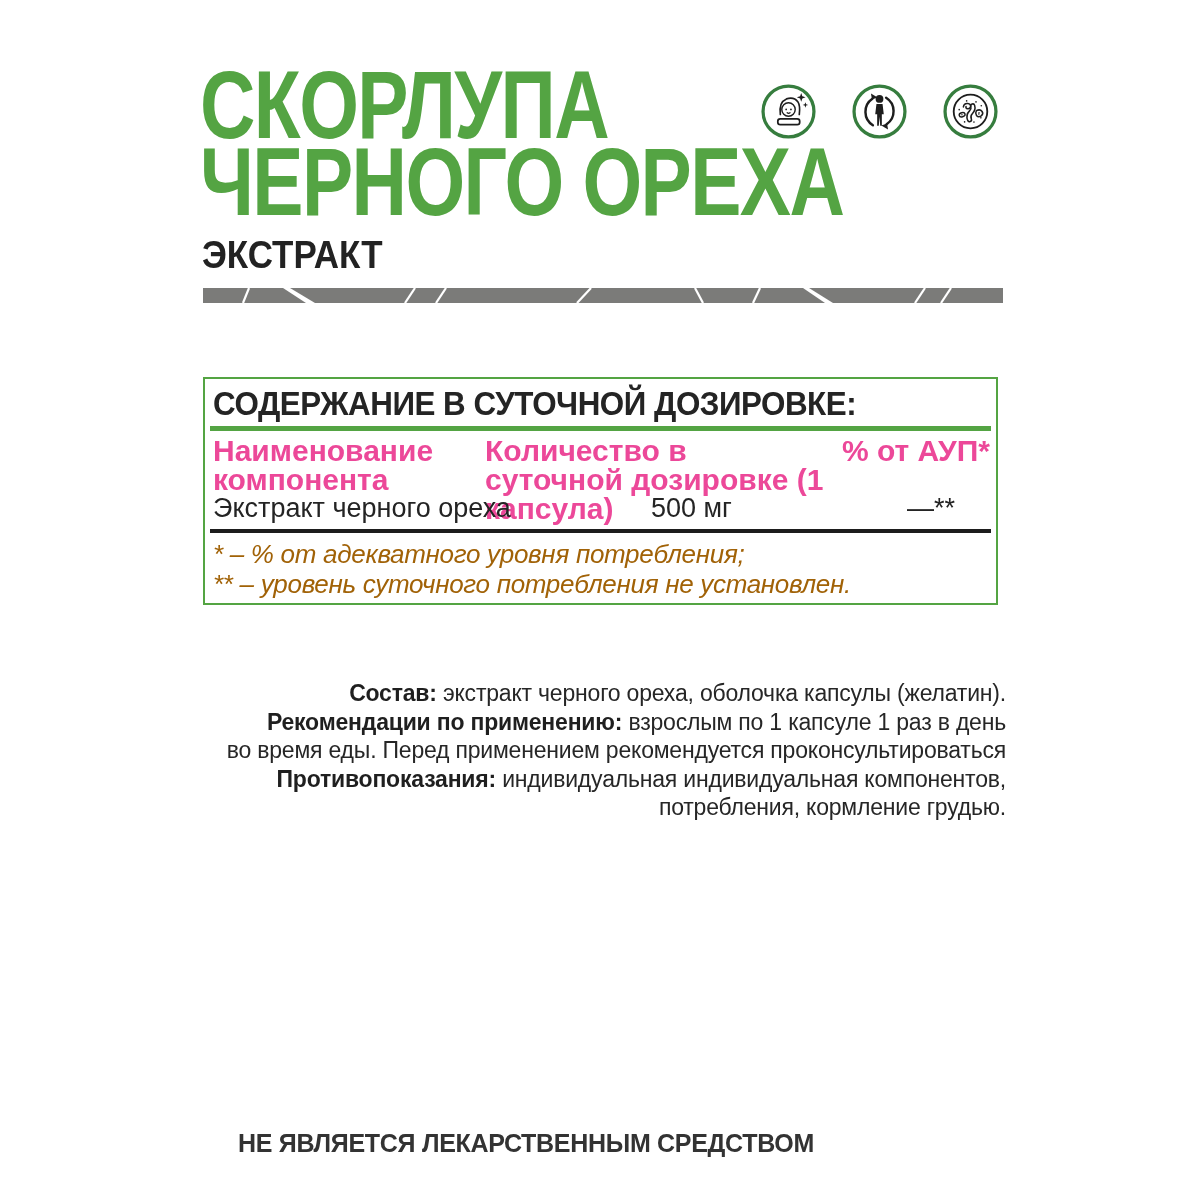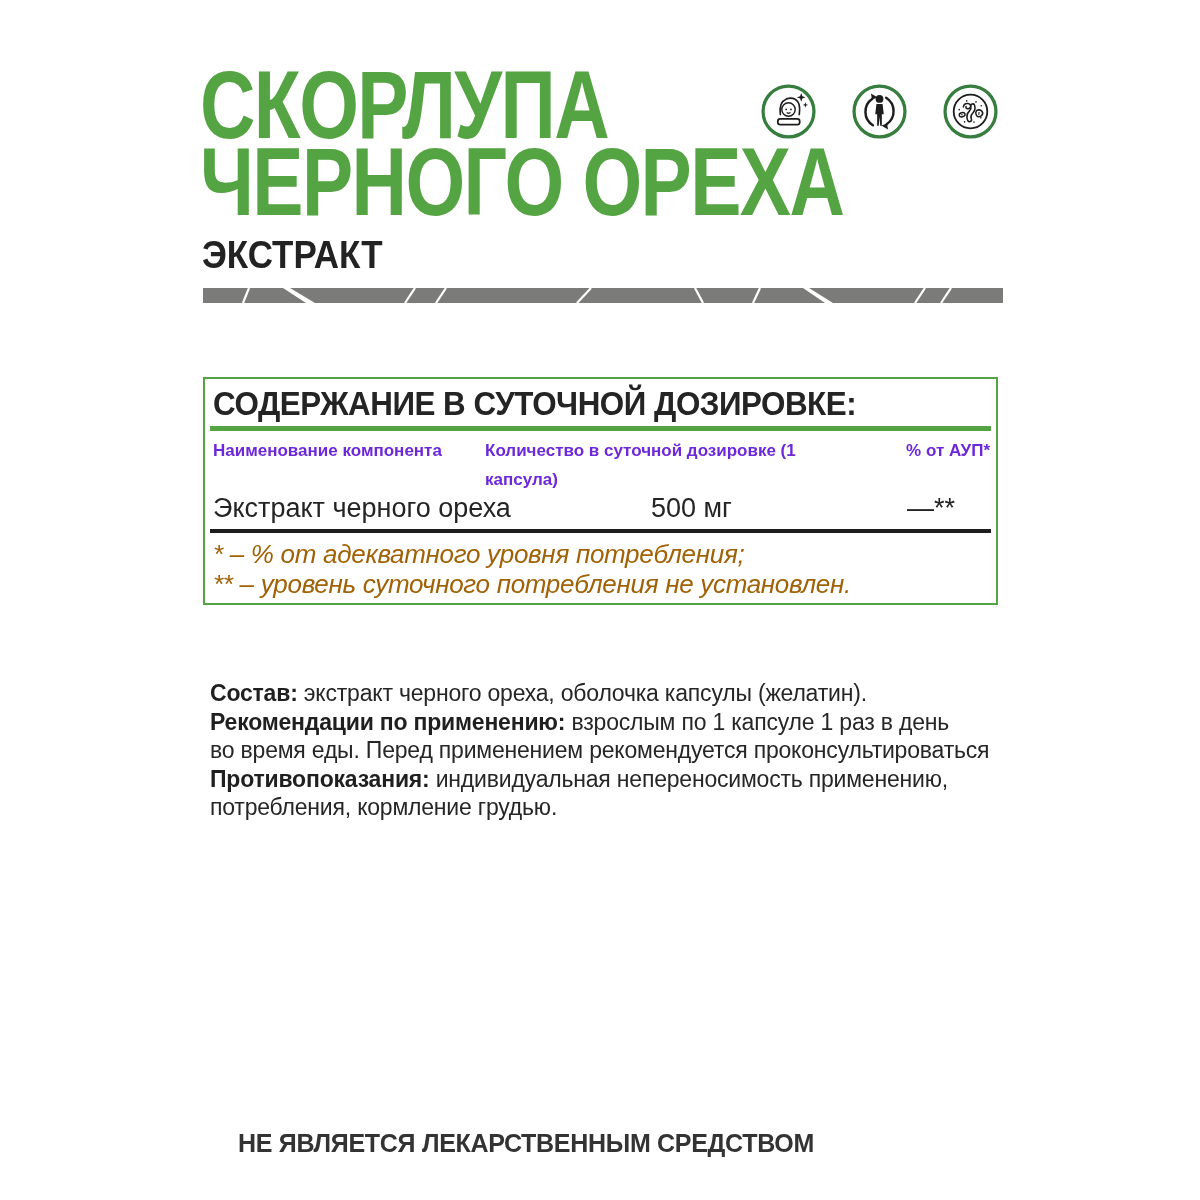--- a/index.html
+++ b/index.html
@@ -24,33 +24,33 @@
   
   .dosage-box{
     position:absolute;left:203px;top:377px;width:795px;height:228px;
     border:2px solid #54a443;box-sizing:border-box;background:#fff;
   }
   .box-title{
     position:absolute;left:8px;top:6px;font-size:33px;font-weight:800;letter-spacing:-0.5px;
     color:#242424;transform:scaleX(0.95);transform-origin:left top;white-space:nowrap;
   }
   .green-rule{position:absolute;left:5px;right:5px;top:47px;height:5px;background:#54a443;}
-  .col-h{position:absolute;top:57px;font-size:17px;font-weight:800;line-height:29px;color:#6d28d9;}
+  .col-h{position:absolute;top:57px;font-size:30px;font-weight:800;line-height:29px;color:#ec4899;}
   .col-h.c1{left:8px;width:235px;}
   .col-h.c2{left:280px;width:345px;}
   .col-h.c3{right:6px;width:170px;text-align:right;}
   .cell{position:absolute;top:114px;font-size:27px;font-weight:400;color:#242424;white-space:nowrap;}
   .cell.v1{left:8px;}
   .cell.v2{left:398px;margin-left:48px;}
   .cell.v3{left:702px;}
   .black-rule{position:absolute;left:5px;right:5px;top:150px;height:4px;background:#1d1d1d;}
   .footnotes{position:absolute;left:8px;top:160px;font-size:26px;line-height:30px;
     font-style:italic;color:#a16207;letter-spacing:-0.3px;}
   
-  .info{position:absolute;left:210px;top:679px;width:820px;font-size:23px;line-height:28.5px;color:#262626;letter-spacing:-0.2px;}
+  .info{position:absolute;left:186px;top:679px;width:820px;font-size:23px;line-height:28.5px;color:#262626;letter-spacing:-0.2px;text-align:right;}
   .info .lead{font-weight:800;color:#1f1f1f;}
   
   .disclaimer{
     position:absolute;right:200px;top:1129px;font-size:25px;font-weight:800;
     letter-spacing:-0.3px;color:#333;white-space:nowrap;
   }
 </style>
 </head>
 <body>
 
@@ -151,19 +151,19 @@
     <div class="footnotes">
       <div>* – % от адекватного уровня потребления;</div>
       <div>** – уровень суточного потребления не установлен.</div>
     </div>
   </section>
 
   <section class="info">
     <div><span class="lead">Состав:</span><span> экстракт черного ореха, оболочка капсулы (желатин).</span></div>
     <div><span class="lead">Рекомендации по применению:</span><span> взрослым по 1 капсуле 1 раз в день</span></div>
     <div><span>во время еды. Перед применением рекомендуется проконсультироваться</span></div>
-    <div><span class="lead">Противопоказания:</span><span> индивидуальная непереносимость применению,</span></div>
+    <div><span class="lead">Противопоказания:</span><span> индивидуальная индивидуальная компонентов,</span></div>
     <div><span>потребления, кормление грудью.</span></div>
   </section>
 
   <div class="disclaimer">НЕ ЯВЛЯЕТСЯ ЛЕКАРСТВЕННЫМ СРЕДСТВОМ</div>
 
 </div>
 
 </body></html>

